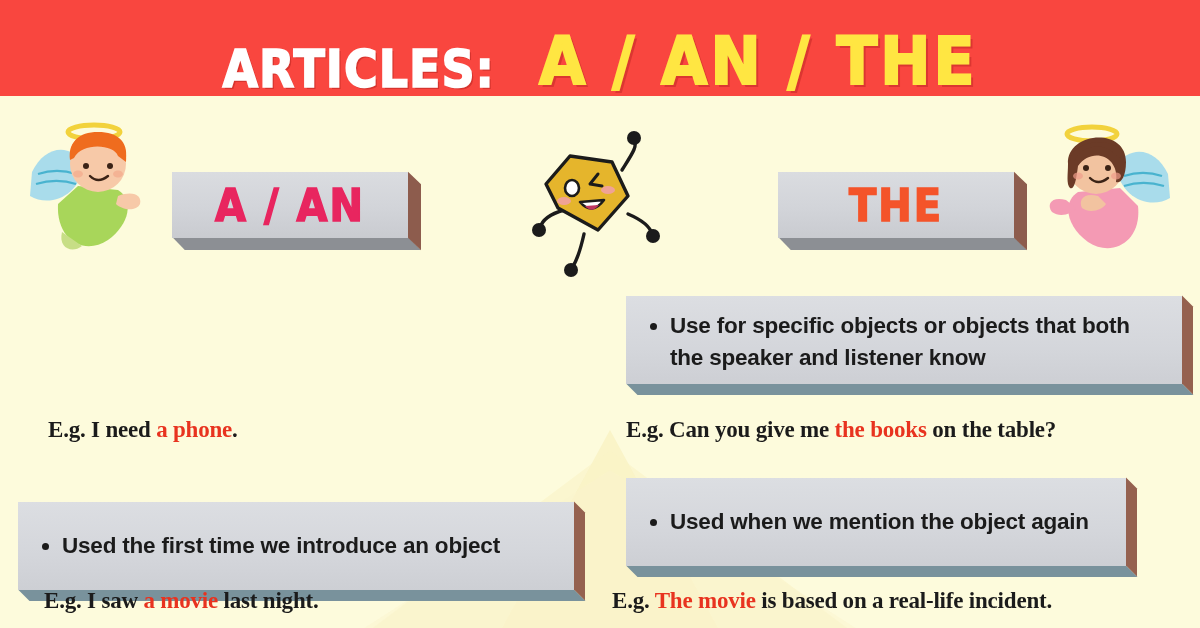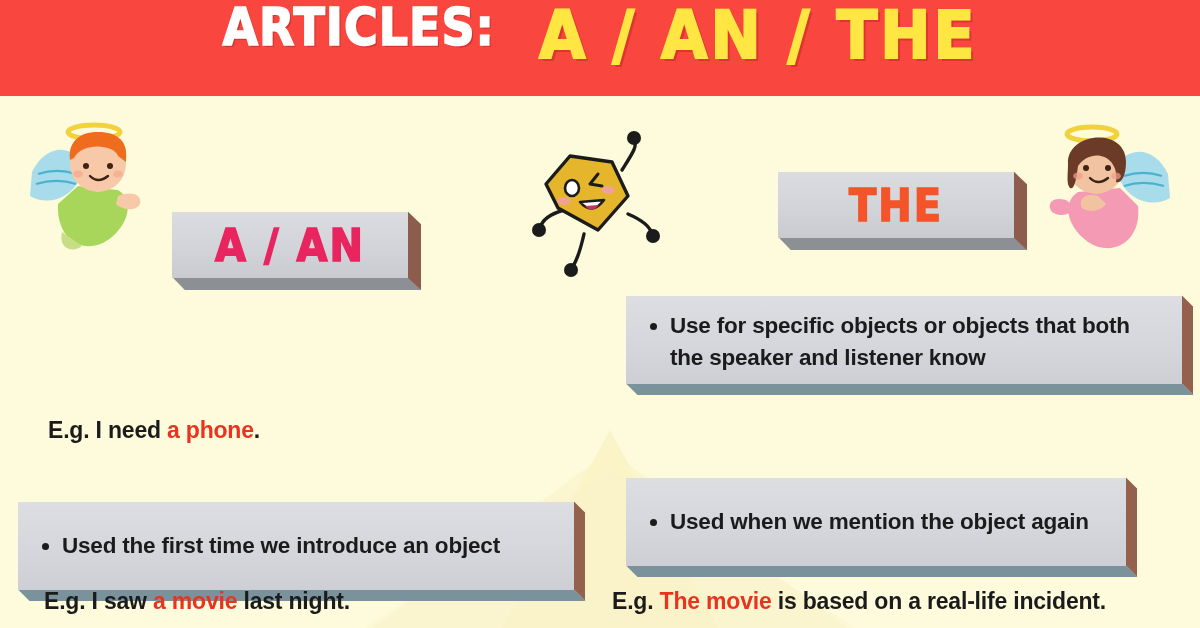--- a/index.html
+++ b/index.html
@@ -33,21 +33,21 @@
   }
 
   
   .banner {
     position: absolute;
     left: 0; top: 0;
     width: 1200px;
     height: 96px;
     background: #f9463f;
     display: flex;
-    align-items: flex-start;
+    align-items: flex-end;
     justify-content: center;
     gap: 44px;
   }
   .banner-title {
     font-family: "DejaVu Sans", sans-serif;
     font-weight: 700;
     font-size: 46px;
     letter-spacing: 1px;
     color: #ffffff;
     -webkit-text-stroke: 1.5px #ffffff;
@@ -89,21 +89,21 @@
     transform: skewY(44deg);
   }
   .plaque::before {  
     content: "";
     position: absolute;
     left: 7px; bottom: -12px;
     width: 100%; height: 12px;
     background: #8c8f94;
     transform: skewX(44deg);
   }
-  #plaque-a-an { left: 172px; top: 172px; width: 236px; margin-top: 40px; }
+  #plaque-a-an { left: 172px; top: 172px; width: 236px; }
   #plaque-the  { left: 778px; top: 172px; width: 236px; justify-content: center; }
   .plaque-text {
     font-family: "DejaVu Sans", sans-serif;
     font-weight: 700;
     font-size: 40px;
     letter-spacing: 2px;
     transform: scaleY(1.12);
     position: relative;
     z-index: 2;
   }
@@ -151,21 +151,21 @@
     letter-spacing: -.2px;
   }
   #box-a-1 { left: 18px;  top: 296px; width: 556px; height: 88px; }
   #box-a-2 { left: 18px;  top: 502px; width: 556px; height: 88px; }
   #box-the-1 { left: 626px; top: 296px; width: 556px; height: 88px; align-items: flex-end; }
   #box-the-2 { left: 626px; top: 478px; width: 500px; height: 88px; }
 
   
   .example {
     position: absolute;
-    font-family: Liberation Sans, sans-serif;
+    font-family: Liberation Serif, serif;
     font-weight: 700;
     font-size: 23px;
     color: #1b1b1b;
     letter-spacing: -.2px;
     white-space: nowrap;
   }
   .hl { color: #e8331f; }
   #eg-a-1   { left: 48px;  top: 417px; }
   #eg-a-2   { left: 44px;  top: 588px; }
   #eg-the-1 { left: 626px; top: 417px; }
@@ -262,20 +262,23 @@
   <div class="example" id="eg-a-2">
     <span>E.g. I saw </span><span class="hl">a movie</span><span> last night.</span>
   </div>
 
   <div class="rulebox" id="box-the-1">
     <ul class="rule-list">
       <li>Use for specific objects or objects that both the speaker and listener know</li>
     </ul>
   </div>
 
+  <div class="example" id="eg-the-1">
+    <span>E.g. Can you give me </span><span class="hl">the books</span><span> on the table?</span>
+  </div>
 
   <div class="rulebox" id="box-the-2">
     <ul class="rule-list">
       <li>Used when we mention the object again</li>
     </ul>
   </div>
 
   <div class="example" id="eg-the-2">
     <span>E.g. </span><span class="hl">The movie</span><span> is based on a real-life incident.</span>
   </div>

